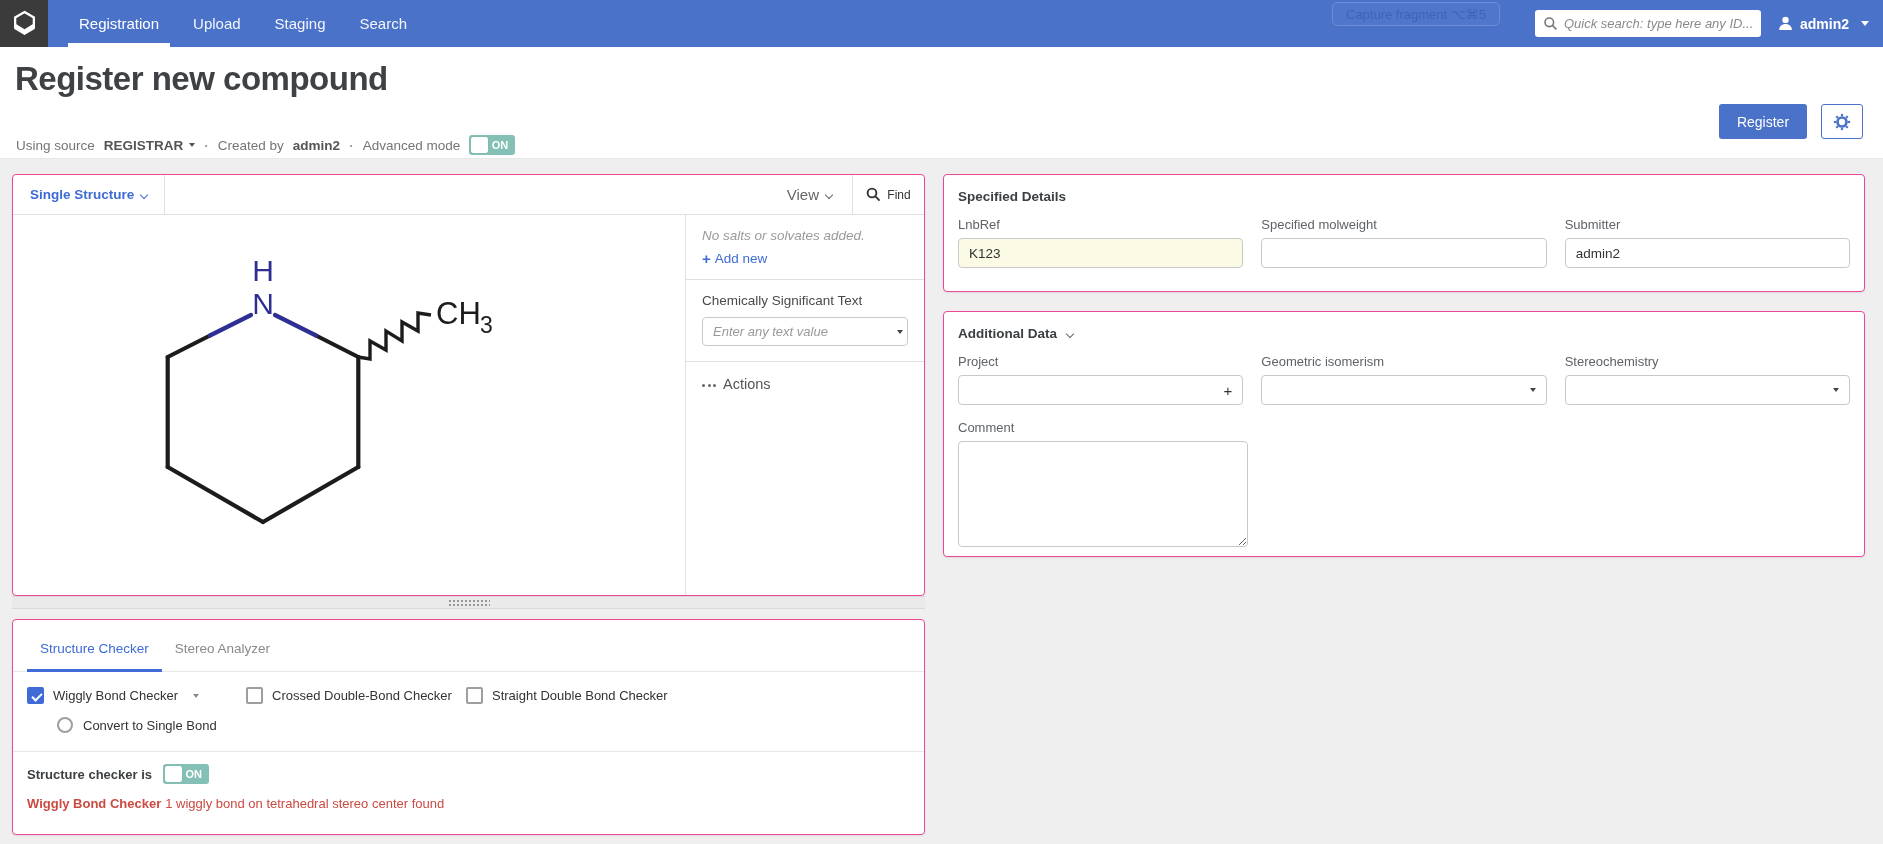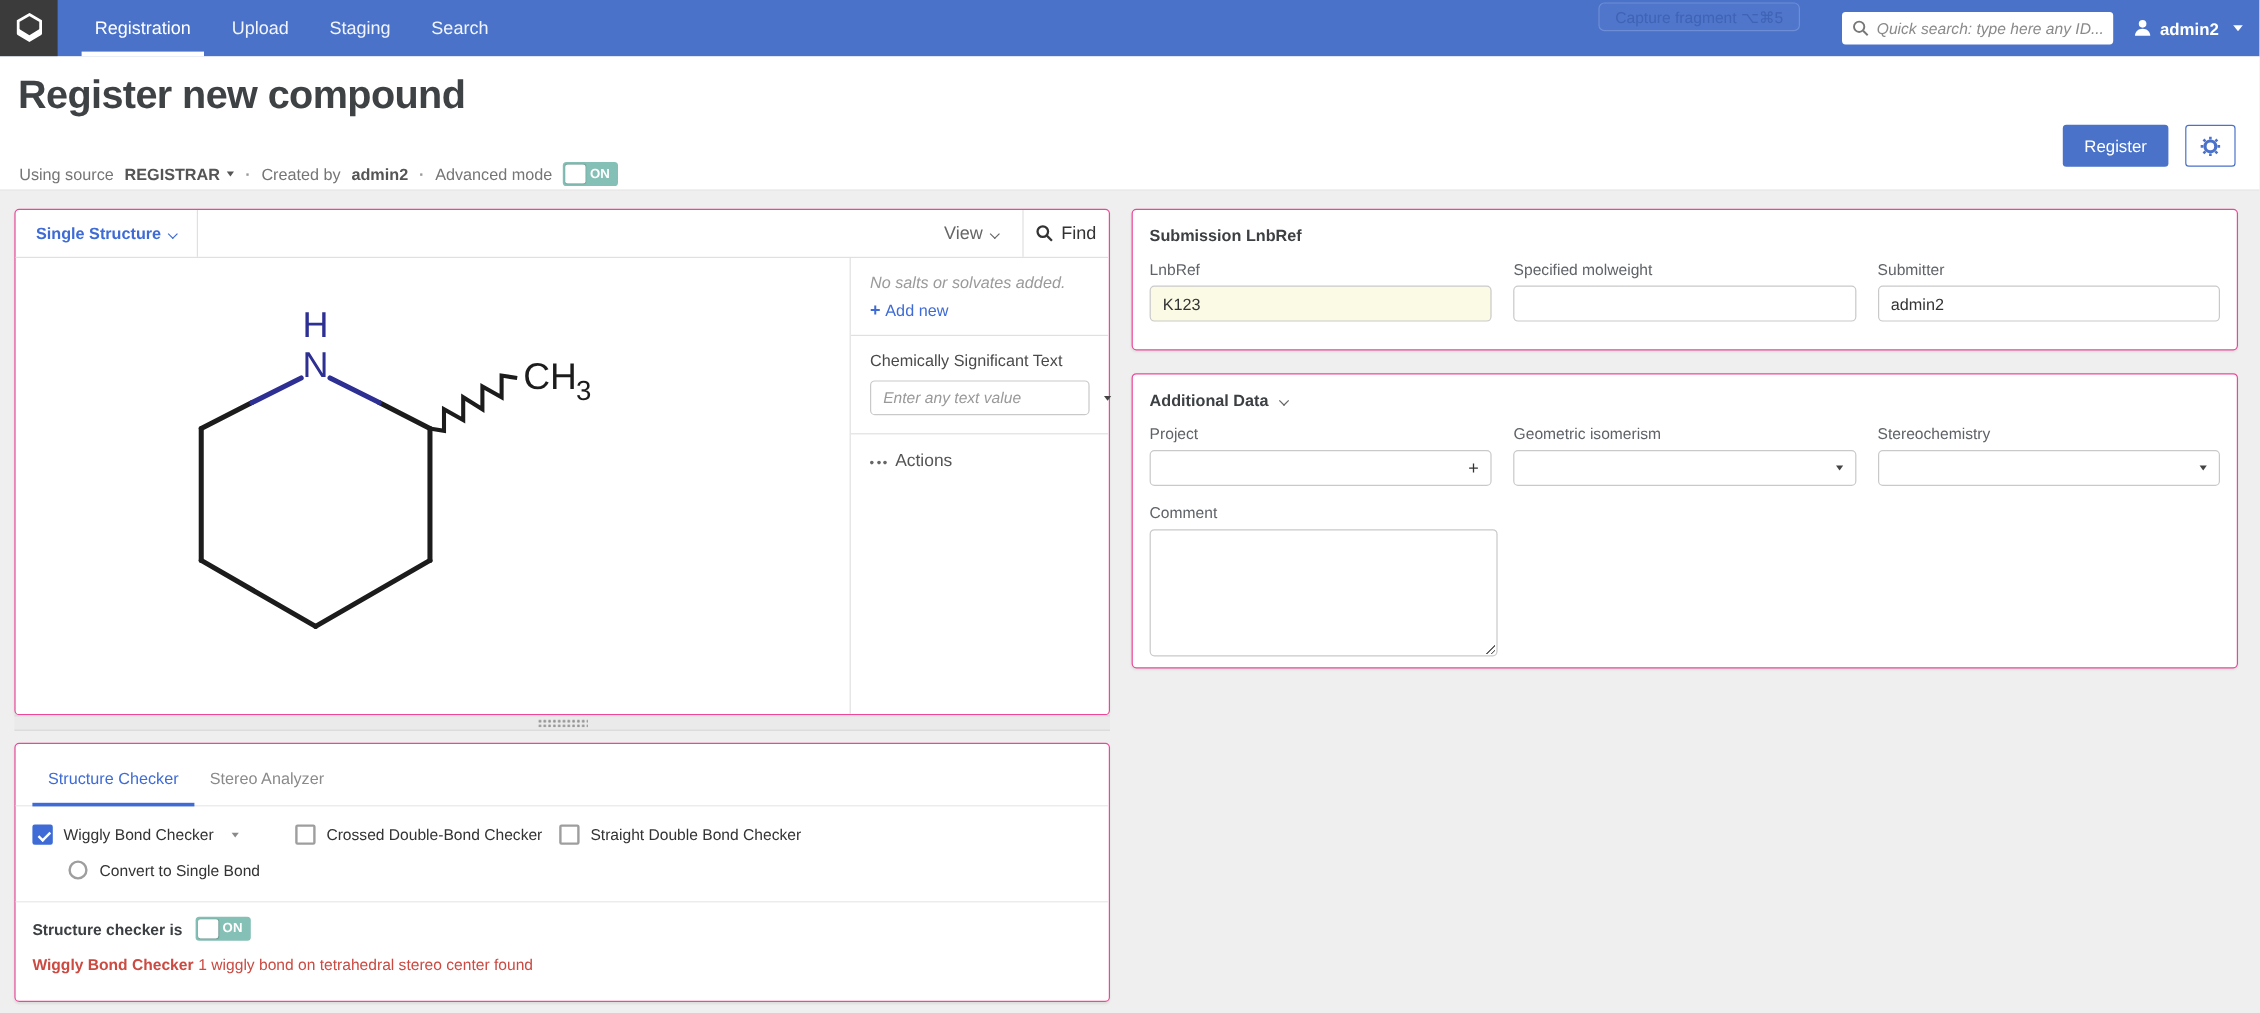--- a/index.html
+++ b/index.html
@@ -54,26 +54,26 @@
   .card { position:absolute; background:#fff; border:1px solid #ec4899; border-radius:4px; box-shadow:0 1px 2px rgba(0,0,0,.08); }
 
   
   .structure-card { left:12px; top:15px; width:913px; height:422px; }
   .sc-header { height:40px; border-bottom:1px solid #e0e0e0; display:flex; align-items:center; }
   .mode-cell { height:100%; display:flex; align-items:center; padding:0 17px; border-right:1px solid #e0e0e0;
                color:#3e6bd5; font-size:13.5px; font-weight:700; cursor:pointer; }
   .sc-spacer { flex:1; }
   .view-cell { display:flex; align-items:center; color:#666; font-size:15px; margin-right:20px; cursor:pointer; }
   .find-cell { height:100%; display:flex; align-items:center; justify-content:center; gap:6px; width:72px;
-               border-left:1px solid #e0e0e0; color:#333; font-size:15px; cursor:pointer; }
+               border-left:1px solid #e0e0e0; color:#333; font-size:12px; cursor:pointer; }
   .sc-body { position:relative; height:380px; }
   .canvas { position:absolute; left:0; top:0; bottom:0; right:271px; cursor:crosshair; }
   .molecule-svg { position:absolute; left:130px; top:42px; }
 
-  .side-col { position:absolute; right:0; top:0; bottom:0; width:216px; border-left:1px solid #e0e0e0; }
+  .side-col { position:absolute; right:0; top:0; bottom:0; width:239px; border-left:1px solid #e0e0e0; }
   .salts-block { padding:13px 16px 12px; }
   .empty-text { font-size:13.5px; font-style:italic; color:#9a9a9a; }
   .add-new { margin-top:7px; color:#3e6bd5; font-size:13.5px; cursor:pointer; display:flex; align-items:center; gap:4px; }
   .add-new .plus { font-weight:700; font-size:15px; }
   .side-divider { border-top:1px solid #e0e0e0; }
   .cst-block { padding:13px 16px 15px; }
   .cst-label { font-size:13.5px; color:#4a4a4a; }
   .combo { position:relative; margin-top:9px; height:29px; border:1px solid #c9c9c9; border-radius:4px;
            display:flex; align-items:center; padding:0 10px; background:#fff; cursor:text; }
   .combo input { border:none; outline:none; flex:1; font-size:13px; font-style:italic; color:#555;
@@ -337,21 +337,21 @@
         <span class="knob"></span>
         <span class="state">ON</span>
       </span>
     </div>
     <div class="error-row">
       <b>Wiggly Bond Checker</b><span>1 wiggly bond on tetrahedral stereo center found</span>
     </div>
   </div>
 
   <div class="card submission-card">
-    <div class="card-title">Submission LnbRef</div>
+    <div class="card-title">Specified Details</div>
     <div class="fields-row">
       <div class="field">
         <div class="field-label">LnbRef</div>
         <div class="field-input hl">
           <input value="K123" style="">
         </div>
       </div>
       <div class="field">
         <div class="field-label">Specified molweight</div>
         <div class="field-input">

